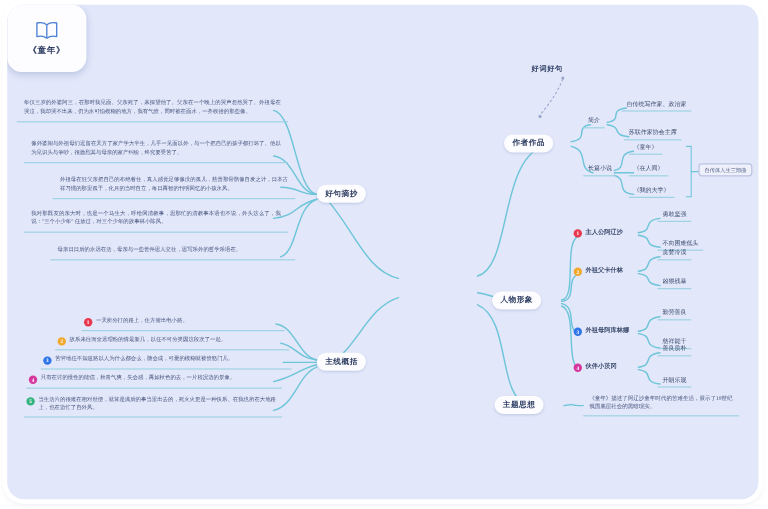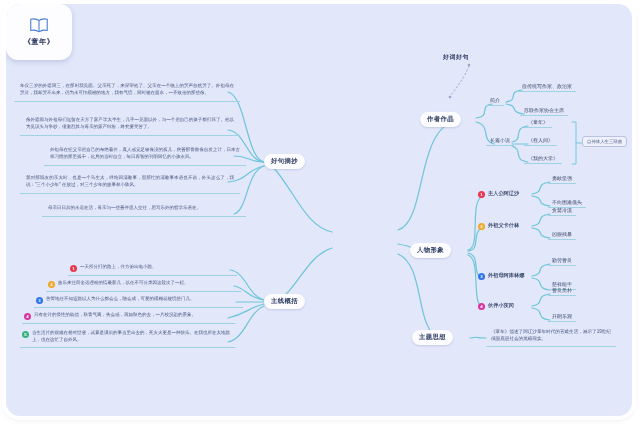--- a/index.html
+++ b/index.html
@@ -3,20 +3,21 @@
 <meta charset="utf-8">
 <style>
   html,body{margin:0;padding:0;background:#ffffff;}
   body{width:640px;height:424px;overflow:hidden;font-family:"Liberation Sans","DejaVu Sans",sans-serif;}
 
   #frame{
     position:absolute;left:6px;top:4px;width:626px;height:412px;
     background:#e2e7fa;border-radius:14px;
     box-shadow:0 0 0 4px #ffffff, 0 2px 6px rgba(120,130,170,.35);
     overflow:hidden;
+    font-family:Liberation Serif, serif;
   }
   #canvas{position:absolute;inset:0;}
   svg#wires{position:absolute;left:0;top:0;width:626px;height:412px;pointer-events:none;}
 
   
   .node{position:absolute;box-sizing:border-box;}
 
   .pill{
     background:#fdfdff;border-radius:9px;
     box-shadow:0 1px 2px rgba(110,130,175,.28);

